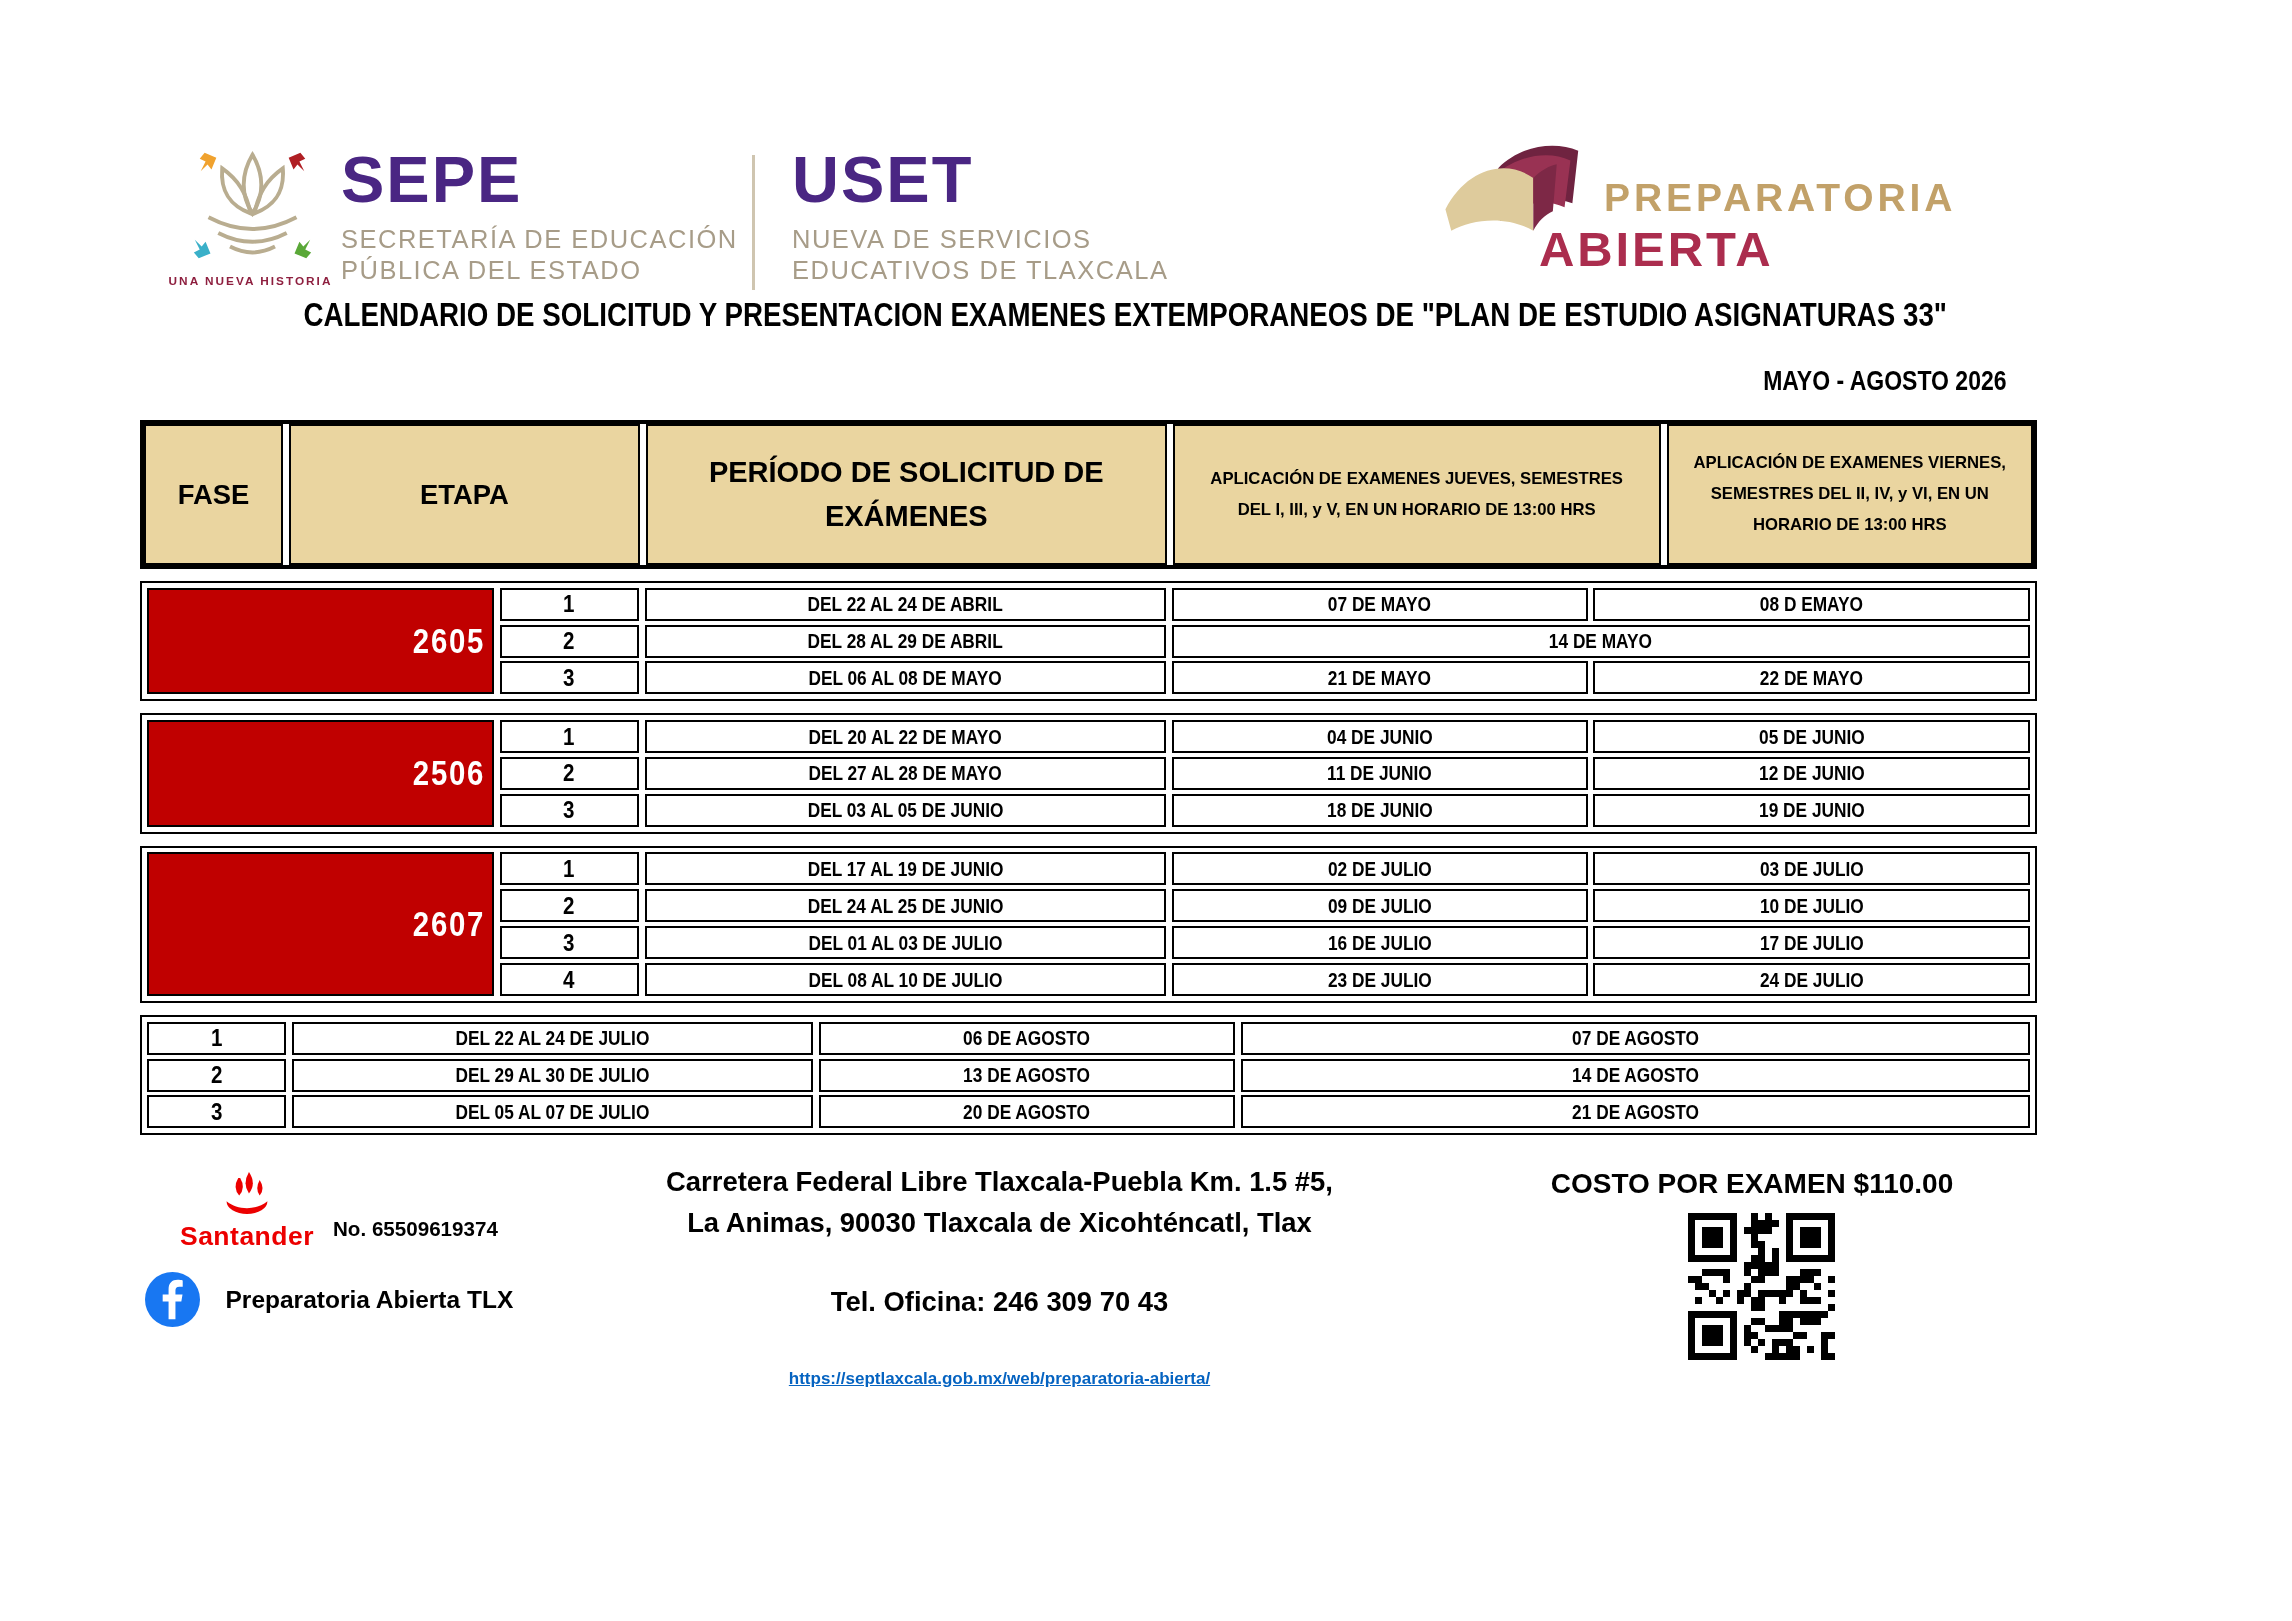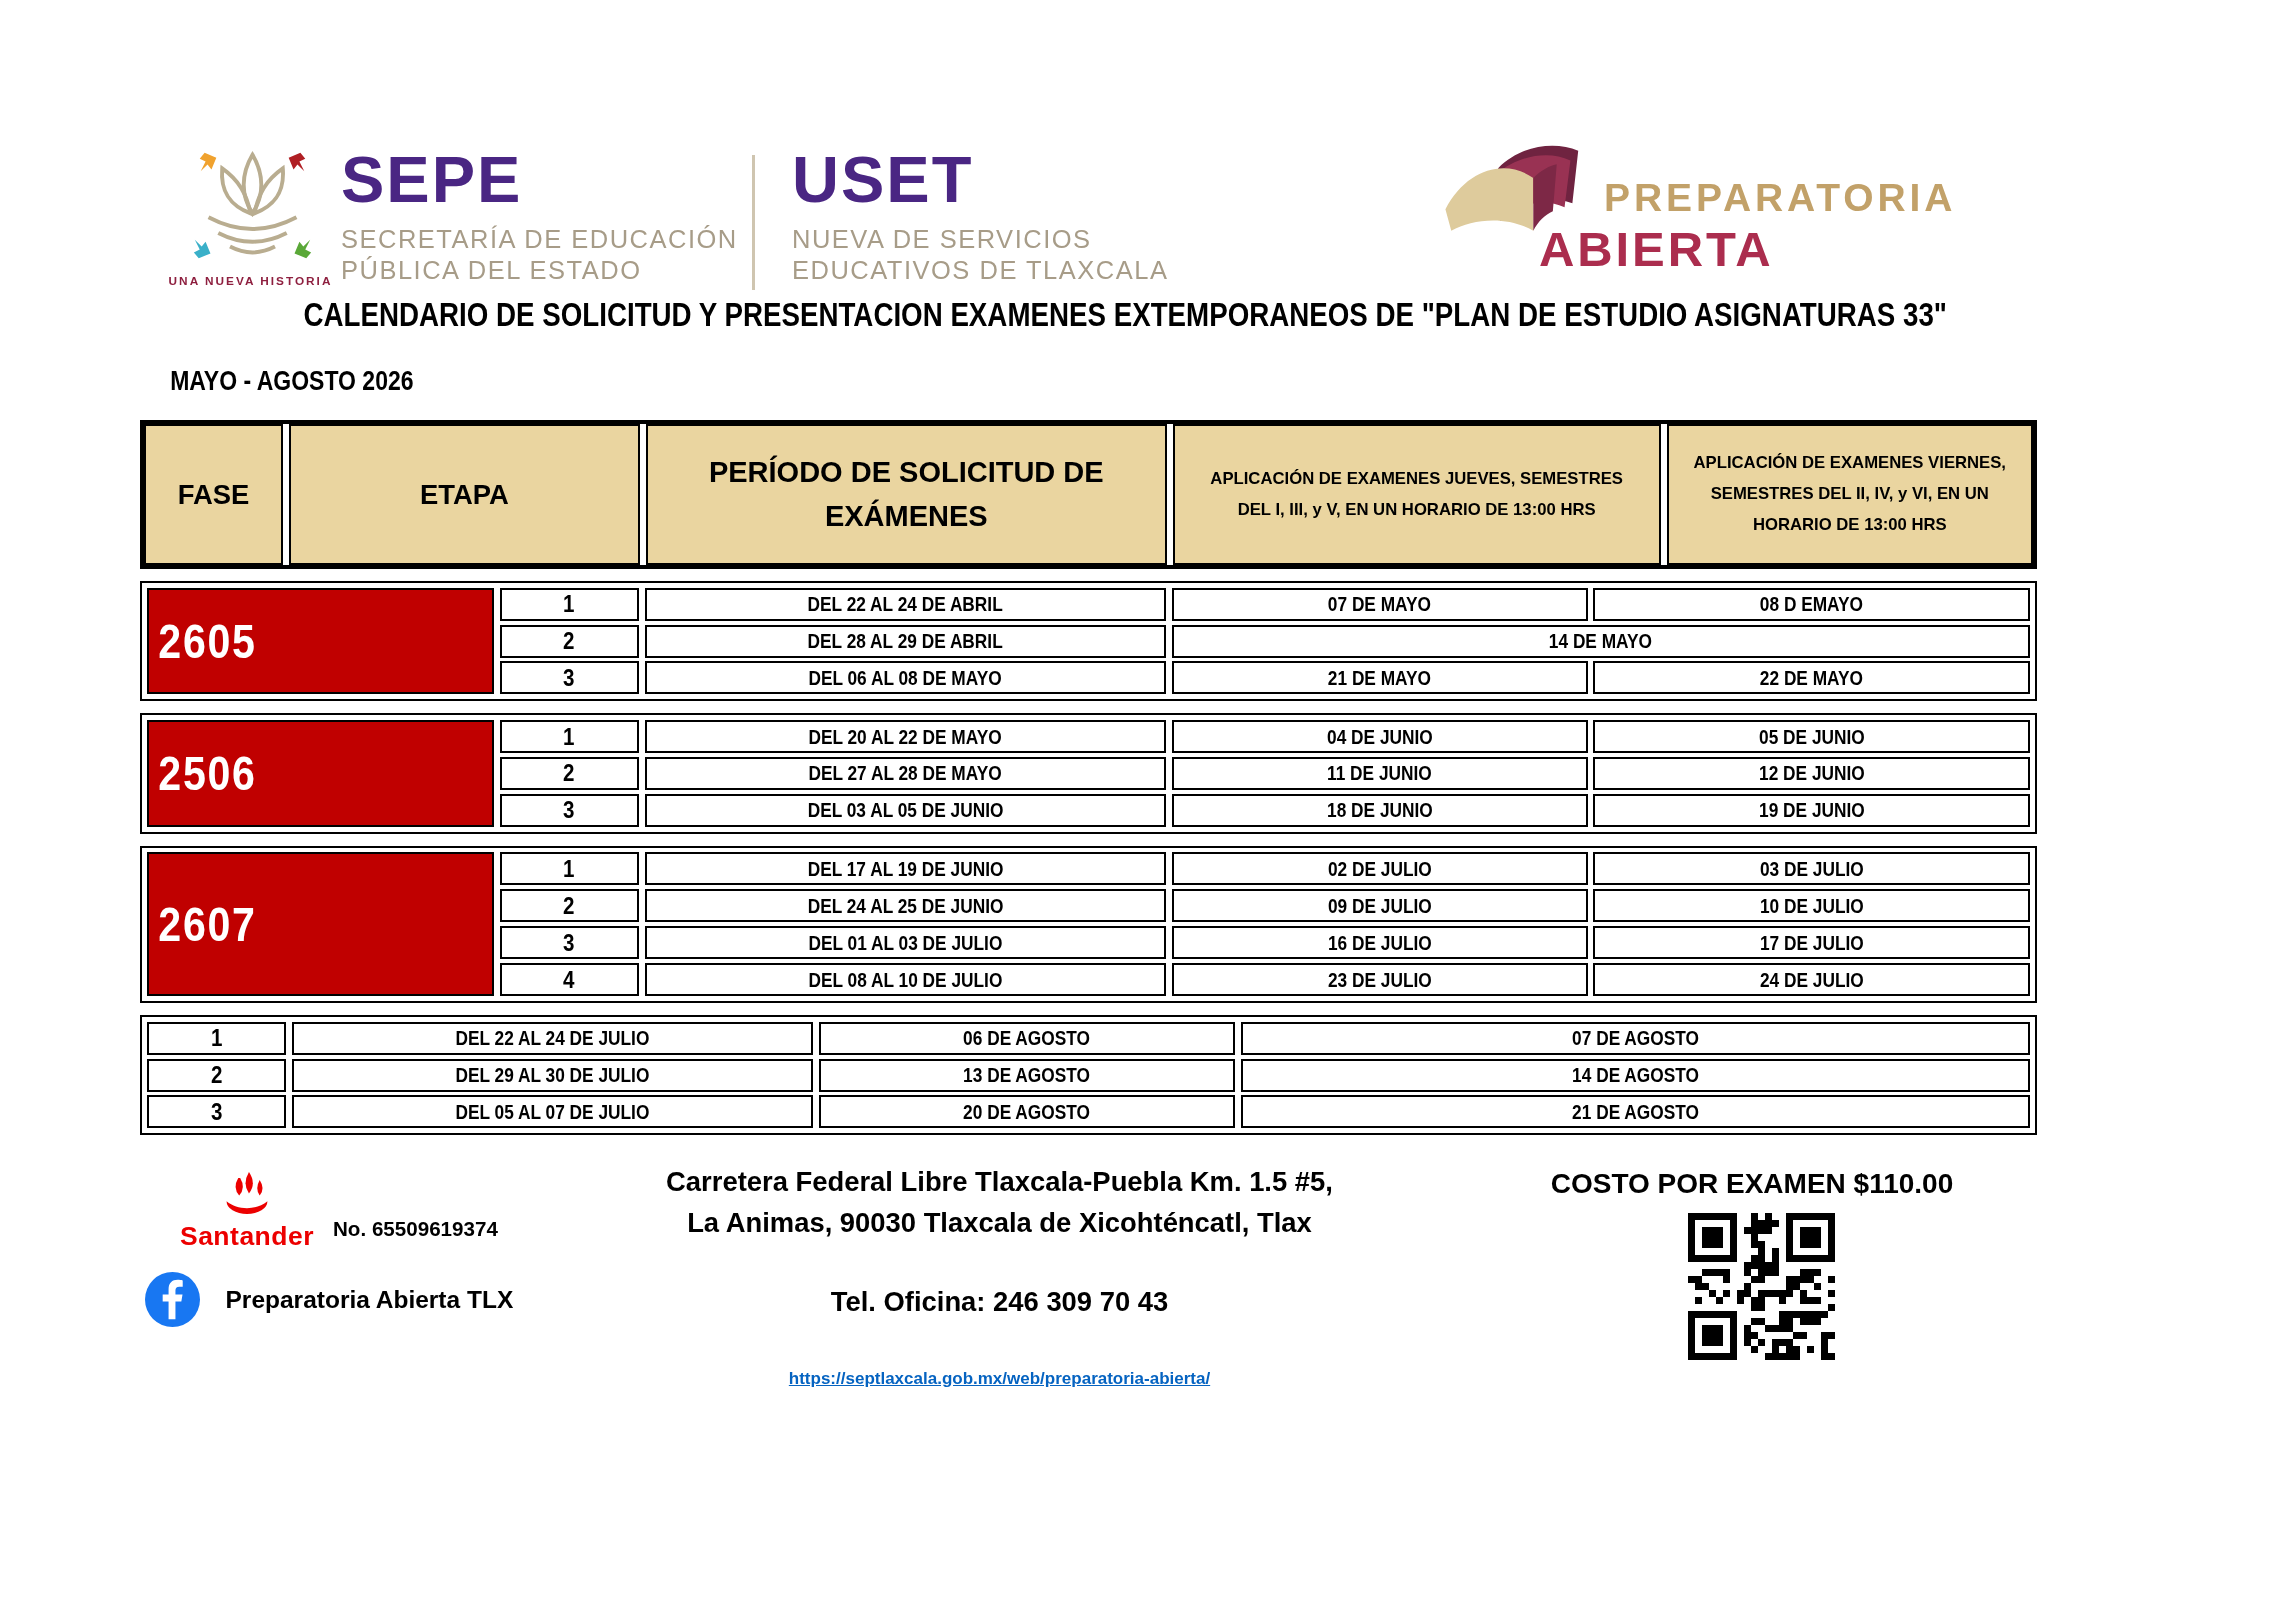--- a/index.html
+++ b/index.html
@@ -20,40 +20,40 @@
   .prepa { position:absolute; left:1439px; top:135px; width:627px; height:157px; }
   .prepa-book { position:absolute; left:0; top:0; }
   .prepa-line1 { position:absolute; left:165px; top:41px; font-size:39px; font-weight:600;
                  letter-spacing:3.9px; color:#c2a169; }
   .prepa-line2 { position:absolute; left:100px; top:86px; font-size:49px; font-weight:800;
                  letter-spacing:2.9px; color:#ab2d4e; }
 
   
   .doc-title { position:absolute; top:296px; left:147px; width:1892px; text-align:center;
                font-size:33px; font-weight:800; white-space:nowrap; }
-  .doc-subtitle { position:absolute; top:365px; left:147px; width:1892px; text-align:left;
+  .doc-subtitle { position:absolute; top:365px; left:138px; width:1892px; text-align:right;
                font-size:27.4px; font-weight:800; }
   .cond { display:inline-block; transform:scaleX(.84); transform-origin:50% 50%; white-space:nowrap; }
 
   
   .cal { position:absolute; left:140px; top:420px; width:1897px; }
   .cal-head { border:4.9px solid #000; display:flex; gap:5.9px; height:149px; background:#fff; }
   .hcell { background:#ead5a0; border:2.9px solid #000; display:flex; align-items:center;
            justify-content:center; text-align:center; font-weight:700; }
   .c-etapa { width:351px; font-size:27.4px; }
   .c-fase  { width:139px; font-size:27.4px; }
   .c-per   { width:521px; font-size:29px; padding:0 43px; line-height:1.5; }
   .c-jue   { width:488px; font-size:16.7px; padding:0 21px; line-height:1.85; }
   .c-vie   { flex:1;      font-size:16.7px; padding:0 5.9px; line-height:1.85; }
 
   .cal-body { margin-top:11.8px; display:flex; flex-direction:column; gap:11.8px; }
   .group { border:2.9px solid #000; padding:4.9px; display:flex; gap:5.9px; background:#fff; }
   .etapa-cell { width:347px; background:#c00000; border:2.9px solid #000; color:#fff;
-                display:flex; align-items:center; justify-content:flex-start;
-                font-size:49px; font-weight:800; letter-spacing:2px; }
+                display:flex; align-items:center; justify-content:flex-end;
+                font-size:35px; font-weight:800; letter-spacing:2px; }
   .rows { flex:1; display:flex; flex-direction:column; gap:3.9px; }
   .row  { display:flex; gap:5.9px; height:33px; }
   .cell { border:2.9px solid #000; background:#fff; display:flex; align-items:center;
           justify-content:center; font-weight:700; }
   .f { width:139px; font-size:24.5px; }
   .p { width:521px; font-size:20.6px; }
   .j { width:416px; font-size:20.6px; }
   .v { flex:1; font-size:20.6px; }
   .m { flex:1; font-size:20.6px; }
 

